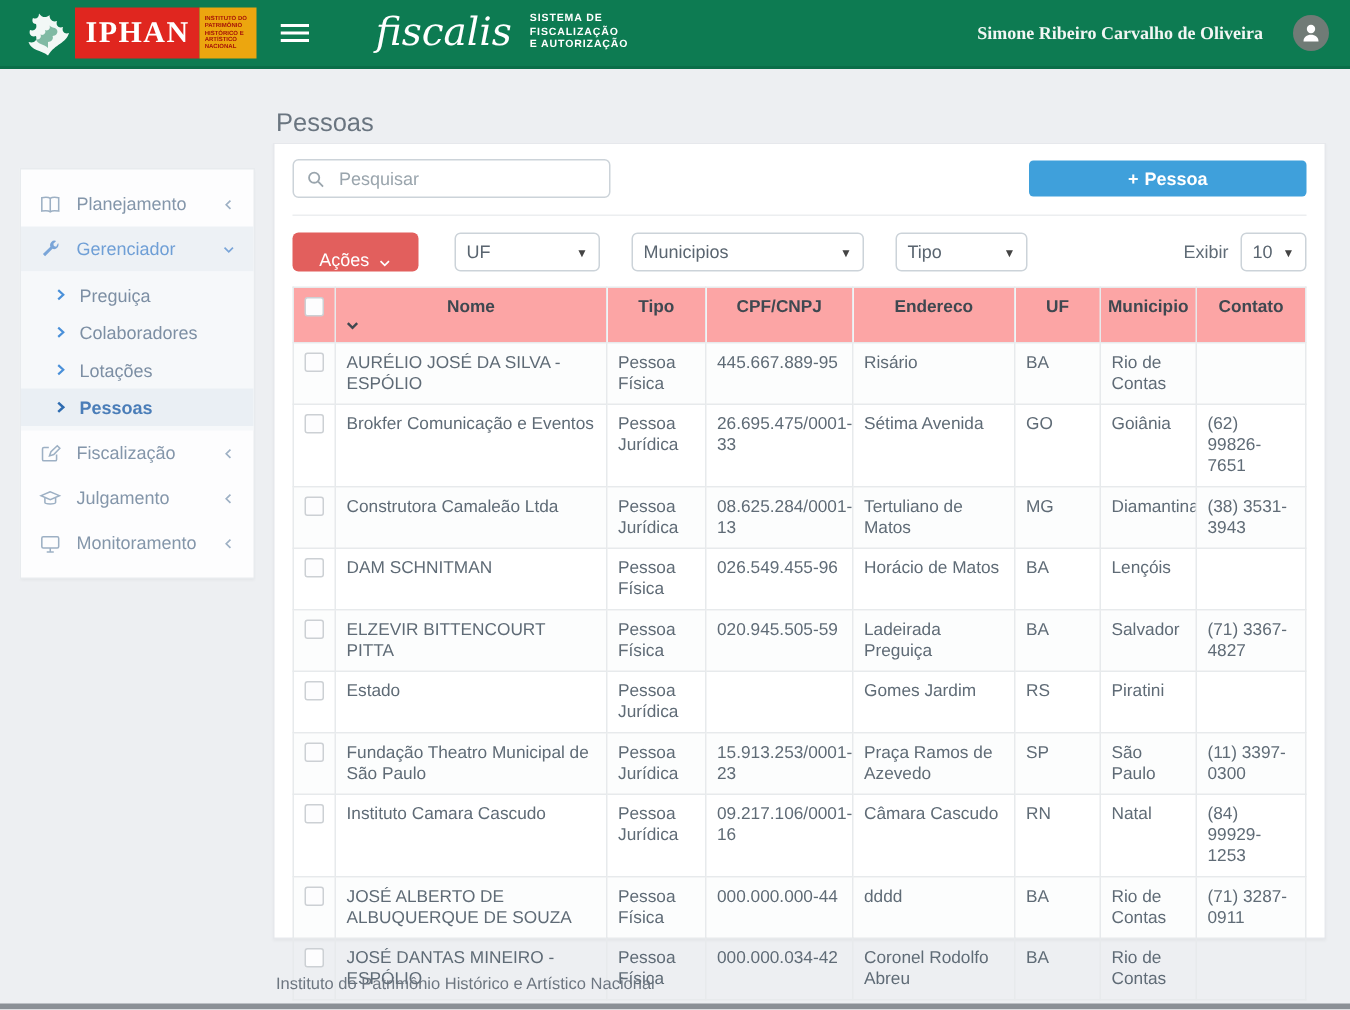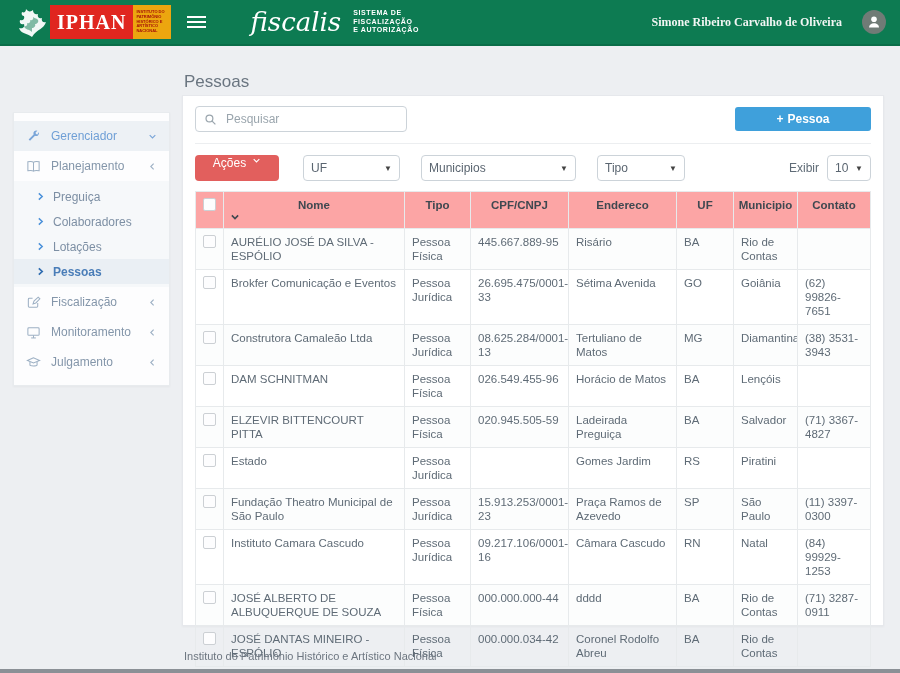--- a/index.html
+++ b/index.html
@@ -57,26 +57,26 @@
     background:#fff; border:1px solid #e6e8ec; box-shadow:0 1px 2px rgba(0,0,0,.04);
     padding:10px 12px;
   }
   .search-row { display:flex; justify-content:space-between; align-items:center;
     padding-bottom:11px; border-bottom:1px solid #eceef0; }
   .search-box { width:212px; height:26px; border:1px solid #ccd3d9; border-radius:4px;
     display:flex; align-items:center; padding:0 8px; gap:7px; background:#fff; }
   .search-box input { border:none; outline:none; font-size:12px; flex:1; color:#be185d;
     font-family:inherit; background:transparent; }
   .search-box input::placeholder { color:#9aa5ad; }
-  .btn-add { width:136px; height:24px; background:#3fa0db; color:#fff; border:none;
+  .btn-add { width:185px; height:24px; background:#3fa0db; color:#fff; border:none;
     border-radius:3px; font-size:12px; font-weight:bold; cursor:pointer; font-family:inherit; }
   .btn-add .plus { margin-right:4px; }
   .filter-row { display:flex; align-items:center; margin:11px 0 10px 0; }
   .btn-acoes { width:84px; height:26px; background:#e25f5d; color:#fff; border:none;
-    border-radius:4px; font-size:12px; cursor:pointer; display:flex; align-items:flex-start;
+    border-radius:4px; font-size:12px; cursor:pointer; display:flex; align-items:flex-end;
     justify-content:center; gap:6px; font-family:inherit; }
   .select { height:26px; border:1px solid #ccd3d9; border-radius:4px; background:#fff;
     font-size:12px; color:#5a6570; display:flex; align-items:center; justify-content:space-between;
     padding:0 7px; cursor:pointer; }
   .sel-uf { width:97px; margin-left:24px; }
   .sel-mun { width:155px; margin-left:21px; }
   .sel-tipo { width:88px; margin-left:21px; }
   .caret { font-size:8px; color:#444; }
   .exibir { margin-left:auto; display:flex; align-items:center; gap:8px; font-size:12px; color:#5f6b76; }
   .sel-exibir { width:44px; }
@@ -132,43 +132,43 @@
         <circle cx="8" cy="5.3" r="2.8" fill="#ffffff"></circle>
         <path d="M3 13.6c0-2.8 2.2-4.4 5-4.4s5 1.6 5 4.4z" fill="#ffffff"></path>
       </svg>
     </span>
   </div>
 </header>
 
 <div class="page-title">Pessoas</div>
 
 <aside class="sidebar">
+  <div class="side-item">
+    <svg width="15" height="15" viewBox="0 0 16 16" fill="none" stroke="#9db0c4" stroke-width="1.1">
+      <path d="M8 3.5C7 2.7 4.5 2.6 2 3v9.5c2.5-.4 5-.3 6 .5 1-.8 3.5-.9 6-.5V3c-2.5-.4-5-.3-6 .5z"></path>
+        <line x1="8" y1="3.5" x2="8" y2="13"></line>
+    </svg>
+    <span>Planejamento</span>
+    <span class="chev">
+      <svg width="9" height="9" viewBox="0 0 16 16" fill="none" stroke="#9db0c4" stroke-width="2">
+          <polyline points="10,3 5,8 10,13"></polyline>
+        </svg>
+    </span>
+  </div>
   <div class="side-item expanded">
     <svg width="15" height="15" viewBox="0 0 16 16" fill="#7aa5d8">
       <path d="M13.6 3.2a3.1 3.1 0 0 1-4 4.1L4.3 12.6l-1.5-1.5 5.3-5.3a3.1 3.1 0 0 1 4.1-4l-2 2 .4 1.6 1.6.4z"></path>
     </svg>
     <span>Gerenciador</span>
     <span class="chev">
       <svg width="9" height="9" viewBox="0 0 16 16" fill="none" stroke="#7aa5d8" stroke-width="2">
           <polyline points="3,5.5 8,10.5 13,5.5"></polyline>
         </svg>
     </span>
   </div>
-  <div class="side-item">
-    <svg width="15" height="15" viewBox="0 0 16 16" fill="none" stroke="#9db0c4" stroke-width="1.1">
-      <path d="M8 3.5C7 2.7 4.5 2.6 2 3v9.5c2.5-.4 5-.3 6 .5 1-.8 3.5-.9 6-.5V3c-2.5-.4-5-.3-6 .5z"></path>
-        <line x1="8" y1="3.5" x2="8" y2="13"></line>
-    </svg>
-    <span>Planejamento</span>
-    <span class="chev">
-      <svg width="9" height="9" viewBox="0 0 16 16" fill="none" stroke="#9db0c4" stroke-width="2">
-          <polyline points="10,3 5,8 10,13"></polyline>
-        </svg>
-    </span>
-  </div>
   <div class="submenu">
     <div class="submenu-item">
       <svg width="9" height="9" viewBox="0 0 16 16" fill="none" stroke="#4a90d9" stroke-width="2.6">
           <polyline points="5,2.5 11,8 5,13.5"></polyline>
         </svg>
       <span>Preguiça</span>
     </div>
     <div class="submenu-item">
       <svg width="9" height="9" viewBox="0 0 16 16" fill="none" stroke="#4a90d9" stroke-width="2.6">
           <polyline points="5,2.5 11,8 5,13.5"></polyline>
@@ -187,45 +187,45 @@
         </svg>
       <span>Pessoas</span>
     </div>
   </div>
   <div class="side-item">
     <svg width="15" height="15" viewBox="0 0 16 16" fill="none" stroke="#9db0c4" stroke-width="1.1">
       <path d="M12.5 8.5V12a1 1 0 0 1-1 1H3.5a1 1 0 0 1-1-1V4.5a1 1 0 0 1 1-1H7"></path>
         <path d="M7.5 9.5l1-3 4.5-4.2 1.8 1.8L10.5 8.5z"></path>
     </svg>
     <span>Fiscalização</span>
+    <span class="chev">
+      <svg width="9" height="9" viewBox="0 0 16 16" fill="none" stroke="#9db0c4" stroke-width="2">
+          <polyline points="10,3 5,8 10,13"></polyline>
+        </svg>
+    </span>
+  </div>
+  <div class="side-item">
+    <svg width="15" height="15" viewBox="0 0 16 16" fill="none" stroke="#9db0c4" stroke-width="1.1">
+      <path d="M8 3L1.5 5.8 8 8.6l6.5-2.8z"></path>
+        <path d="M4.2 7.5v3.2c0 1.3 7.6 1.3 7.6 0V7.5"></path>
+    </svg>
+    <span>Julgamento</span>
     <span class="chev">
       <svg width="9" height="9" viewBox="0 0 16 16" fill="none" stroke="#9db0c4" stroke-width="2">
           <polyline points="10,3 5,8 10,13"></polyline>
         </svg>
     </span>
   </div>
   <div class="side-item">
     <svg width="15" height="15" viewBox="0 0 16 16" fill="none" stroke="#9db0c4" stroke-width="1.1">
       <rect x="2" y="3" width="12" height="8" rx="1"></rect>
         <line x1="5.5" y1="13.8" x2="10.5" y2="13.8"></line>
         <line x1="8" y1="11" x2="8" y2="13.8"></line>
     </svg>
     <span>Monitoramento</span>
-    <span class="chev">
-      <svg width="9" height="9" viewBox="0 0 16 16" fill="none" stroke="#9db0c4" stroke-width="2">
-          <polyline points="10,3 5,8 10,13"></polyline>
-        </svg>
-    </span>
-  </div>
-  <div class="side-item">
-    <svg width="15" height="15" viewBox="0 0 16 16" fill="none" stroke="#9db0c4" stroke-width="1.1">
-      <path d="M8 3L1.5 5.8 8 8.6l6.5-2.8z"></path>
-        <path d="M4.2 7.5v3.2c0 1.3 7.6 1.3 7.6 0V7.5"></path>
-    </svg>
-    <span>Julgamento</span>
     <span class="chev">
       <svg width="9" height="9" viewBox="0 0 16 16" fill="none" stroke="#9db0c4" stroke-width="2">
           <polyline points="10,3 5,8 10,13"></polyline>
         </svg>
     </span>
   </div>
 </aside>
 
 <main class="panel">
   <div class="search-row">

